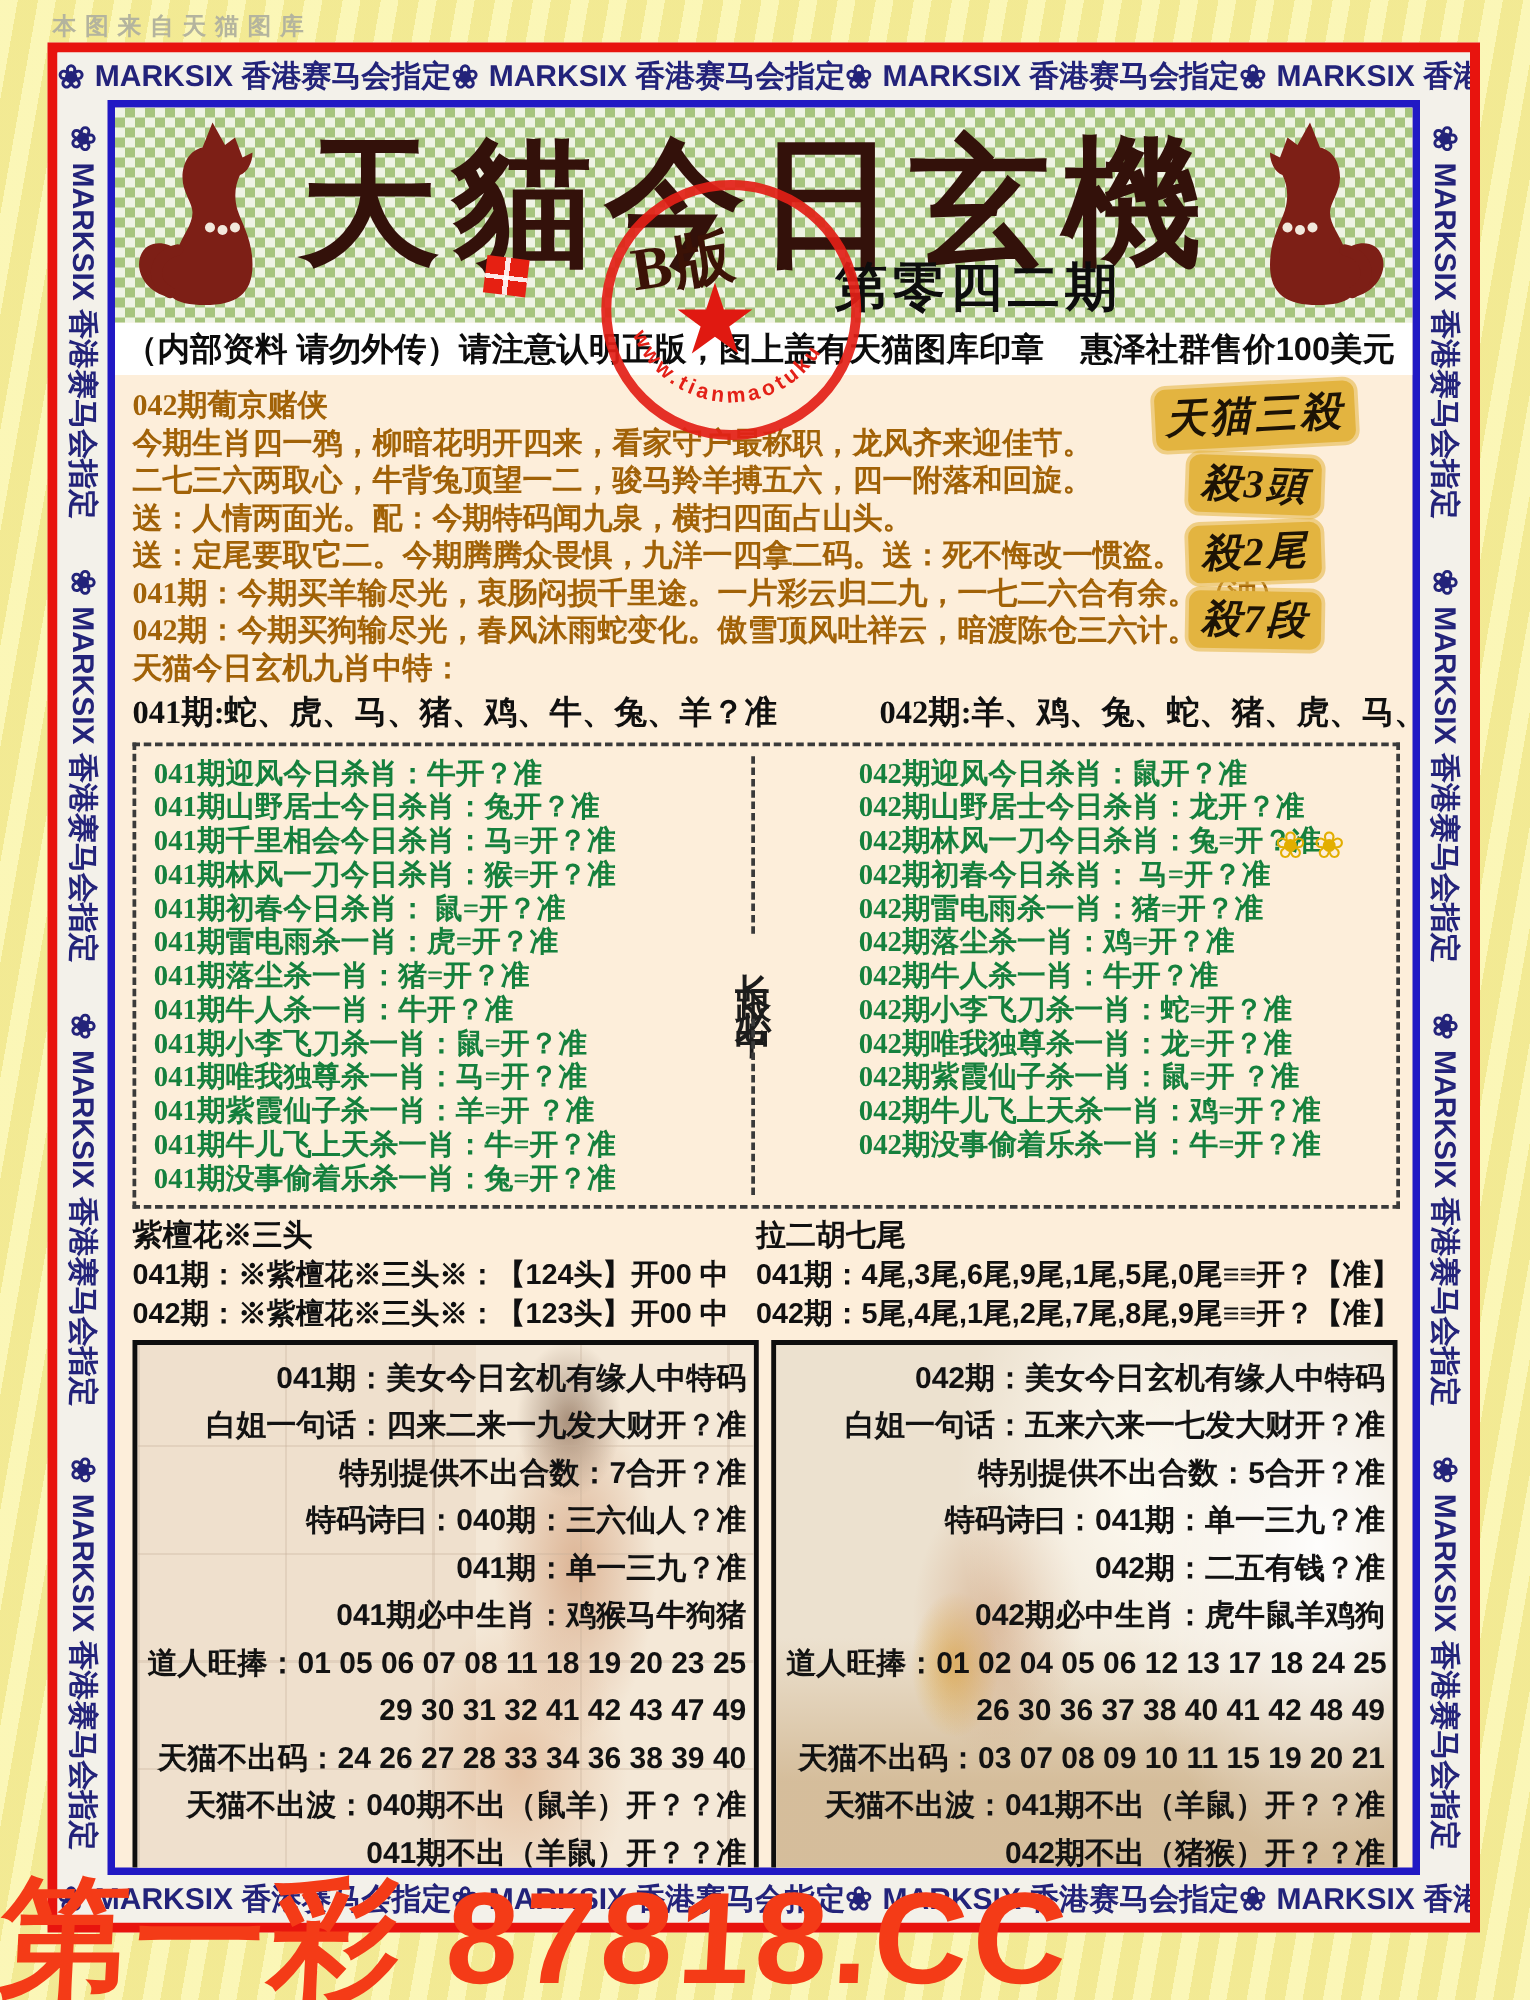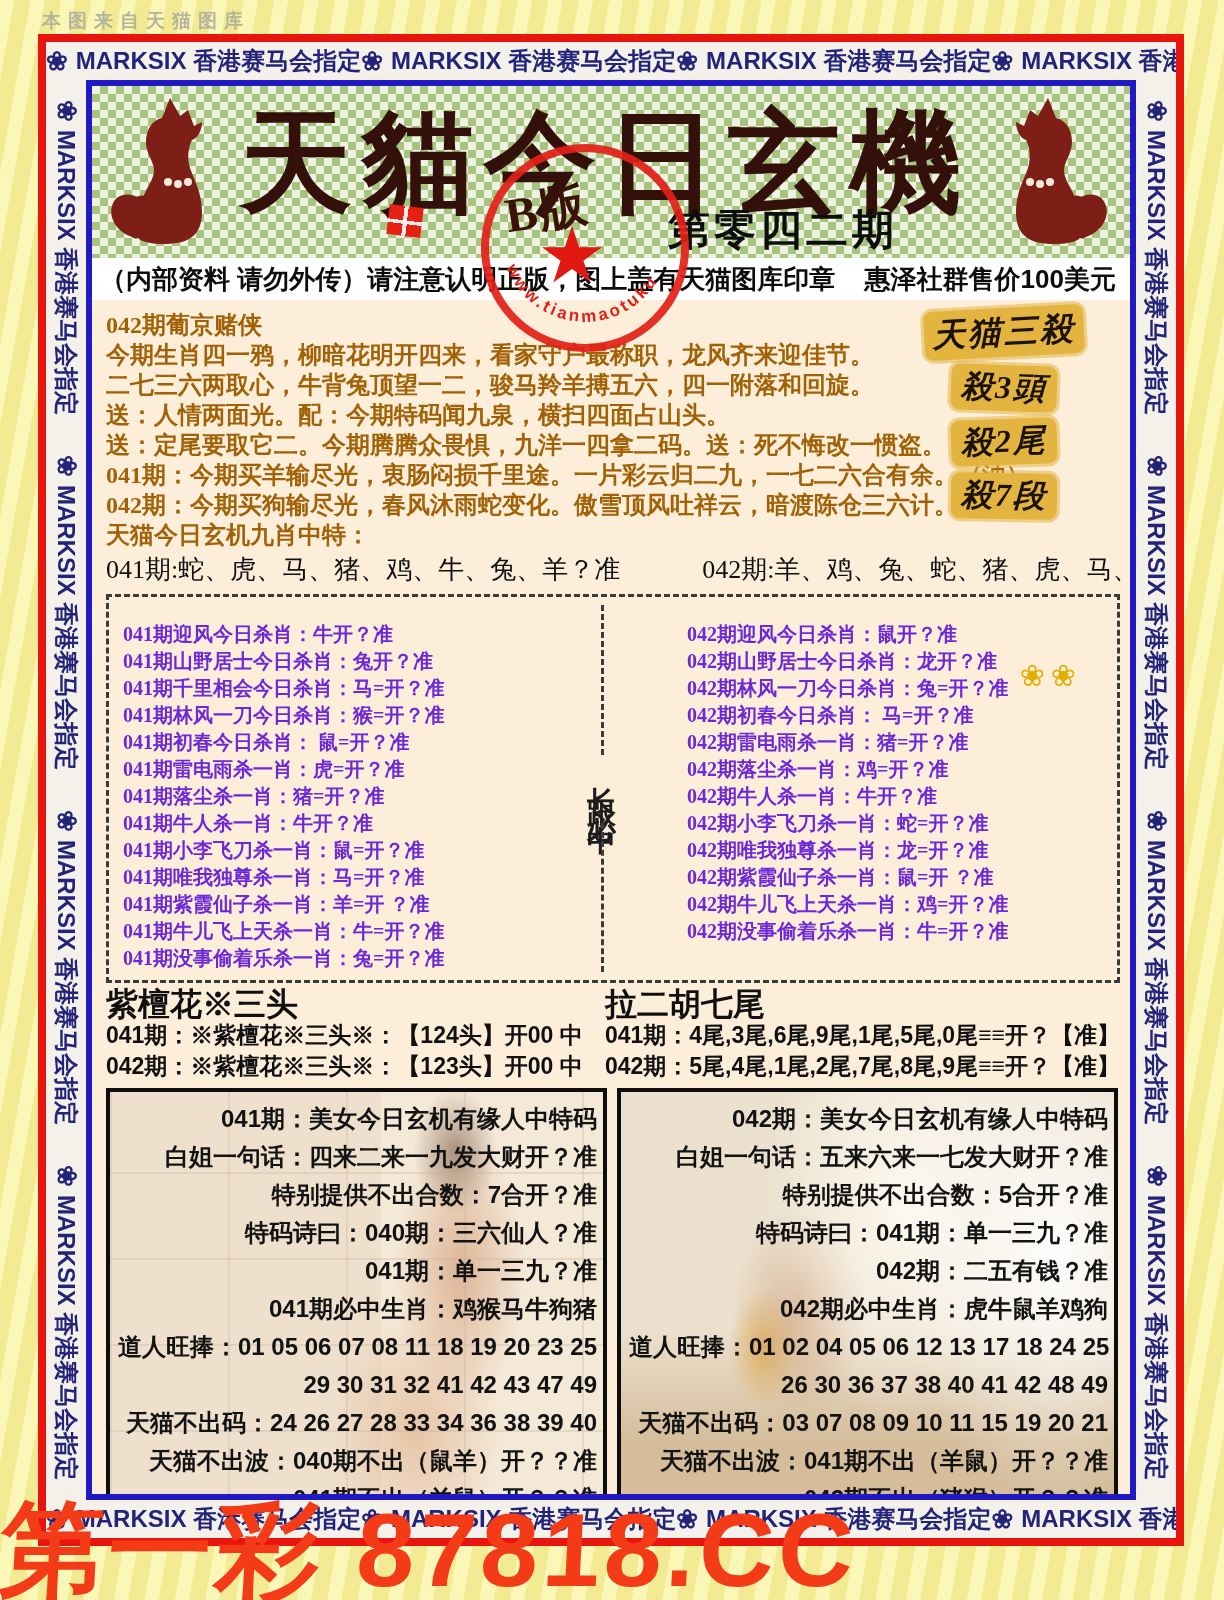--- a/index.html
+++ b/index.html
@@ -35,41 +35,41 @@
   .stamp svg{position:absolute;inset:0;}
   .stamp-b{position:absolute;left:30px;top:40px;font-size:48px;font-weight:900;color:#3b1206;transform:rotate(-9deg);font-family:"Liberation Serif",serif;letter-spacing:2px;}
   .stamp-star{position:absolute;left:62px;top:78px;font-size:78px;color:#e01911;line-height:78px;}
   .seal-sq{position:absolute;left:296px;top:120px;width:34px;height:30px;background:#e62012;transform:rotate(7deg);z-index:6;
     background-image:linear-gradient(0deg, transparent 40%, rgba(255,255,255,.9) 40% 52%, transparent 52%),linear-gradient(90deg, transparent 44%, rgba(255,255,255,.9) 44% 56%, transparent 56%);}
   
   .notice{height:42px;background:#ffffff;display:flex;align-items:center;justify-content:space-between;padding:0 14px 0 8px;font-size:26px;font-weight:700;color:#0c0c0c;white-space:nowrap;}
   
   .main{padding:10px 10px 0 14px;position:relative;}
   .poem{font-family:"Liberation Serif",serif;font-size:24px;font-weight:700;color:#a16207;line-height:30px;white-space:nowrap;}
-  .ninexiao{display:flex;gap:82px;font-family:"Liberation Serif",serif;font-size:26px;font-weight:400;color:#101010;line-height:40px;white-space:nowrap;}
+  .ninexiao{display:flex;gap:82px;font-family:"Liberation Serif",serif;font-size:26px;font-weight:700;color:#101010;line-height:40px;white-space:nowrap;}
   
   .sansha{position:absolute;right:36px;top:8px;width:180px;text-align:center;z-index:3;}
   .sansha-title{display:inline-block;background:#e3b440;color:#1d1305;font-size:33px;font-weight:900;font-style:italic;padding:2px 8px;border-radius:9px;transform:rotate(-3deg);box-shadow:0 0 0 3px rgba(227,180,64,.55);font-family:"Liberation Serif",serif;letter-spacing:3px;}
   .sansha-item{display:inline-block;background:#e3b440;color:#1d1305;font-size:32px;font-weight:900;font-style:italic;padding:1px 10px;border-radius:9px;margin-top:8px;box-shadow:0 0 0 3px rgba(227,180,64,.55);font-family:"Liberation Serif",serif;letter-spacing:2px;}
   .sansha-item:nth-of-type(2){transform:rotate(2deg);}
   .sansha-item:nth-of-type(3){transform:rotate(-2deg);}
   .sansha-item:nth-of-type(4){transform:rotate(1deg);}
   .gold-flowers{position:absolute;right:48px;top:358px;color:#e2ae00;font-size:30px;letter-spacing:6px;z-index:3;}
   
   .killbox{margin-top:4px;border:3px dashed #3a3a3a;display:flex;padding:8px 6px 8px 14px;}
-  .kill-col{font-family:"Liberation Serif",serif;font-size:20px;font-weight:700;color:#6d28d9;line-height:27px;white-space:nowrap;margin-top:16px;}
+  .kill-col{font-family:"Liberation Serif",serif;font-size:23px;font-weight:700;color:#15803d;line-height:27px;white-space:nowrap;}
   .kill-left{flex:0 0 452px;}
   .kill-right{flex:1;padding-left:58px;}
   .kc{width:54px;display:flex;flex-direction:column;align-items:center;}
   .kc-seg{flex:1 1 auto;width:0;border-left:3px dashed #3a3a3a;}
   .kc-text{writing-mode:vertical-rl;font-size:29px;font-weight:700;letter-spacing:13px;padding:8px 0;color:#1c1c1c;}
   
   .duo{display:flex;margin-top:6px;}
   .duo-col{flex:1;font-size:23px;font-weight:700;color:#101010;line-height:31px;white-space:nowrap;}
-  .duo-col .d-title{font-size:32px;}
+  .duo-col .d-title{font-size:24px;}
   
   .beauty-row{display:flex;gap:10px;margin:6px 2px 0 0;}
   .bbox{flex:1;border:4px solid #0e0e0e;height:426px;position:relative;overflow:hidden;background:#f2e5d4;text-align:right;}
   .photo{position:absolute;inset:0;}
   .photo-left{
     background-image:
       repeating-linear-gradient(0deg, rgba(196,174,152,.30) 0 2px, transparent 2px 86px),
       repeating-linear-gradient(90deg, rgba(196,174,152,.30) 0 2px, transparent 2px 118px),
       radial-gradient(60px 90px at 70% 14%, rgba(110,78,55,.55), rgba(110,78,55,0) 70%),
       radial-gradient(90px 190px at 71% 42%, rgba(213,164,128,.75), rgba(213,164,128,0) 72%),

